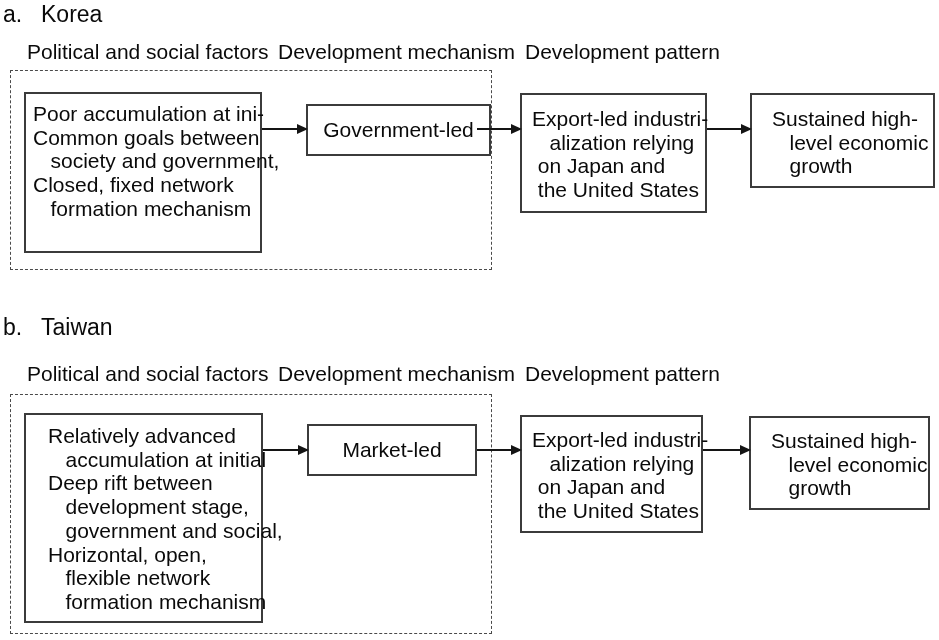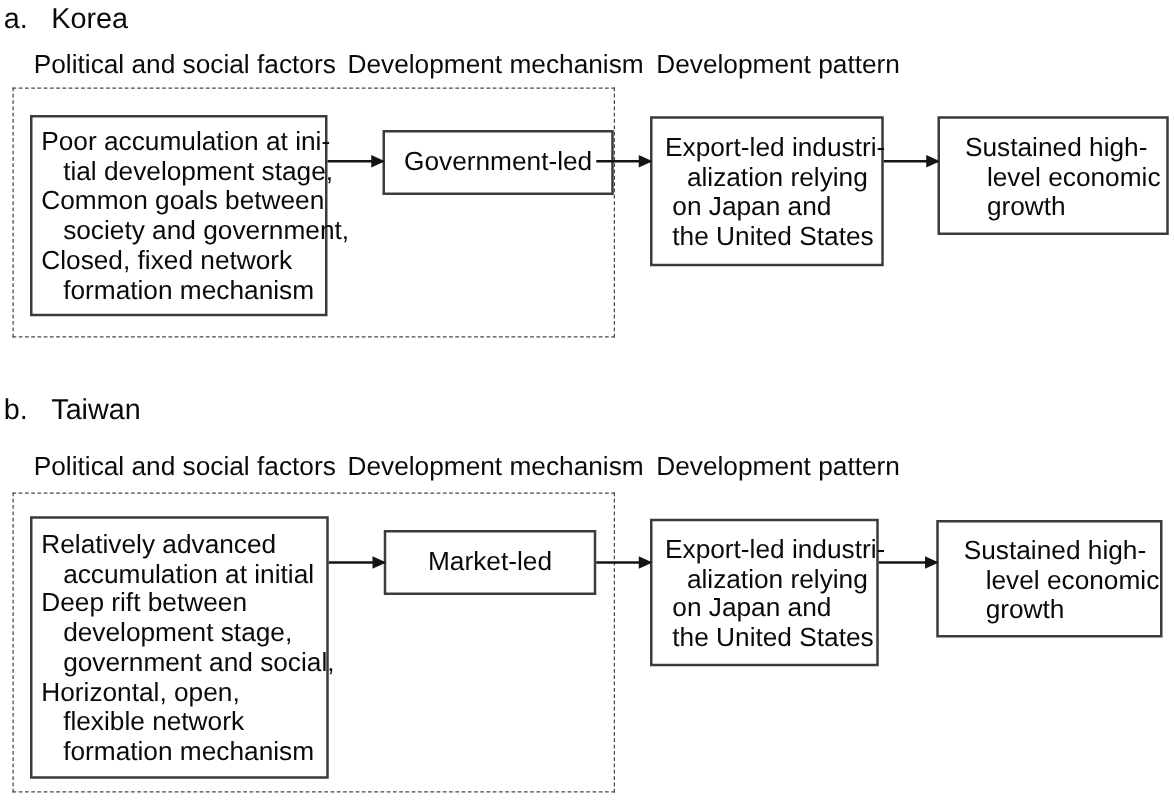--- a/index.html
+++ b/index.html
@@ -70,21 +70,20 @@
     </div>
 
     <div class="col-h" style="left:27px;  top:40px;">Political and social factors</div>
     <div class="col-h" style="left:278px; top:40px;">Development mechanism</div>
     <div class="col-h" style="left:525px; top:40px;">Development pattern</div>
 
     <div class="dashed" style="left:10px; top:70px; width:482px; height:200px;"></div>
 
     <div class="box" style="left:24px; top:92px; width:238px; height:161px; padding:8px 2px 0 7px;">
         <div class="tline">Poor accumulation at ini-</div>
-        <div class="tline">   tial development stage,</div>
         <div class="tline">Common goals between</div>
         <div class="tline">   society and government,</div>
         <div class="tline">Closed, fixed network</div>
         <div class="tline">   formation mechanism</div>
       </div>
 
     <div class="box center" style="left:306px; top:104px; width:185px; height:52px;">
       <span>Government-led</span>
     </div>
 
@@ -110,21 +109,21 @@
     <div class="sec-title" style="left:3px; top:314px;">
       <span class="idx">b.</span><span>Taiwan</span>
     </div>
 
     <div class="col-h" style="left:27px;  top:362px;">Political and social factors</div>
     <div class="col-h" style="left:278px; top:362px;">Development mechanism</div>
     <div class="col-h" style="left:525px; top:362px;">Development pattern</div>
 
     <div class="dashed" style="left:10px; top:394px; width:482px; height:240px;"></div>
 
-    <div class="box" style="left:24px; top:413px; width:239px; height:210px; padding:9px 2px 0 7px;">
+    <div class="box" style="left:24px; top:413px; width:239px; height:210px; padding:9px 2px 0 22px;">
         <div class="tline">Relatively advanced</div>
         <div class="tline">   accumulation at initial</div>
         <div class="tline">Deep rift between</div>
         <div class="tline">   development stage,</div>
         <div class="tline">   government and social,</div>
         <div class="tline">Horizontal, open,</div>
         <div class="tline">   flexible network</div>
         <div class="tline">   formation mechanism</div>
       </div>
 

